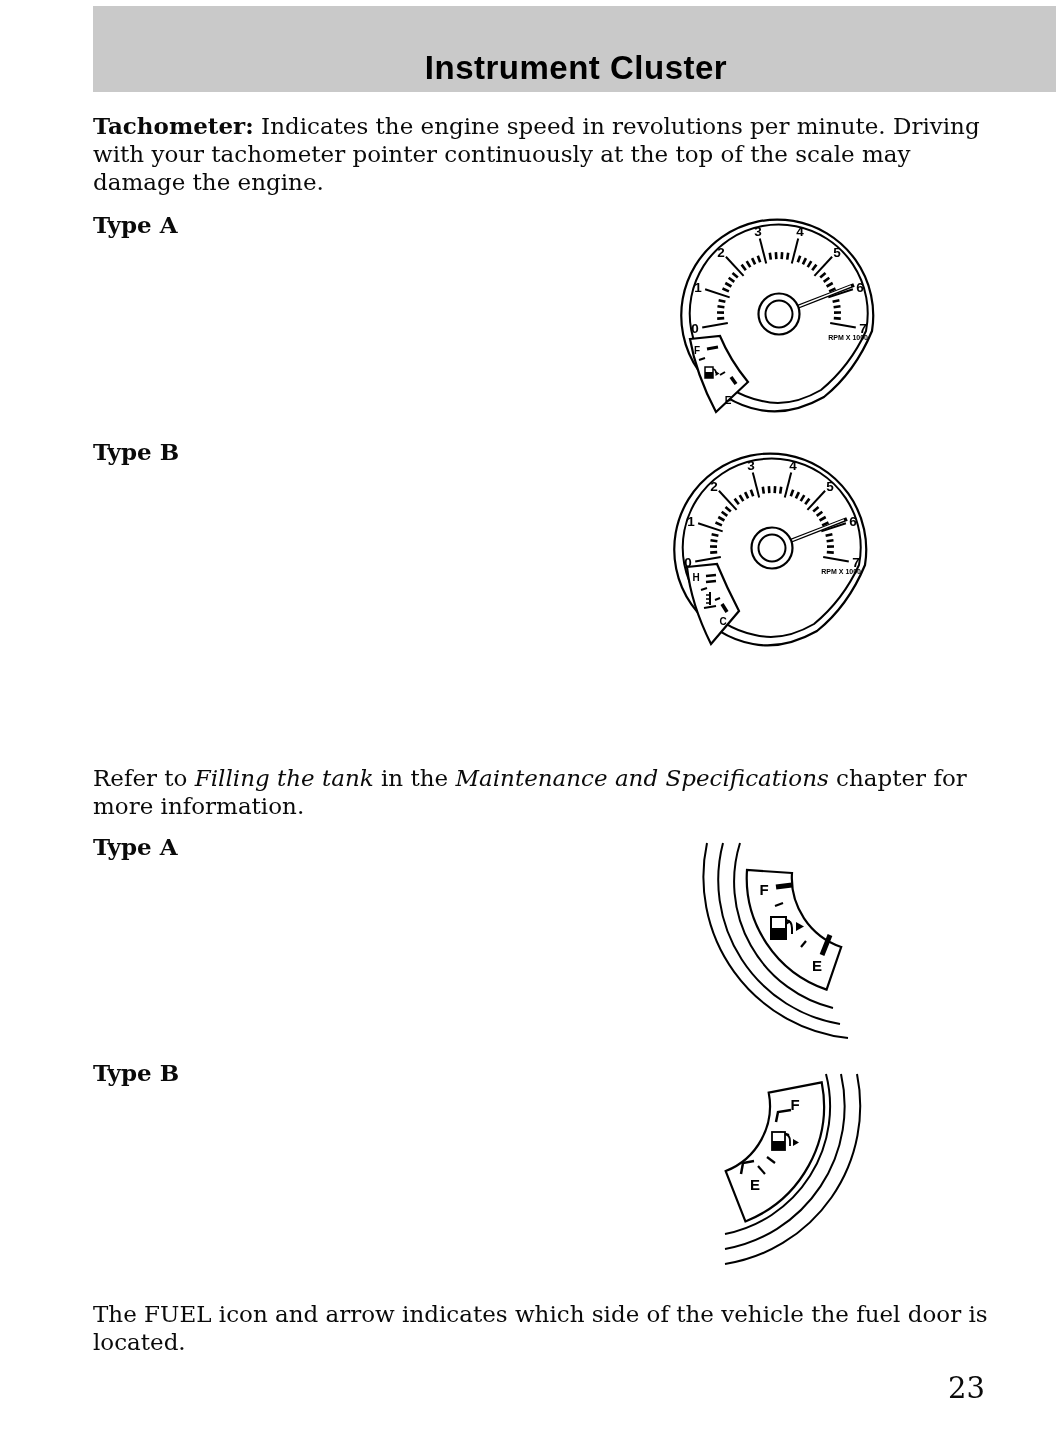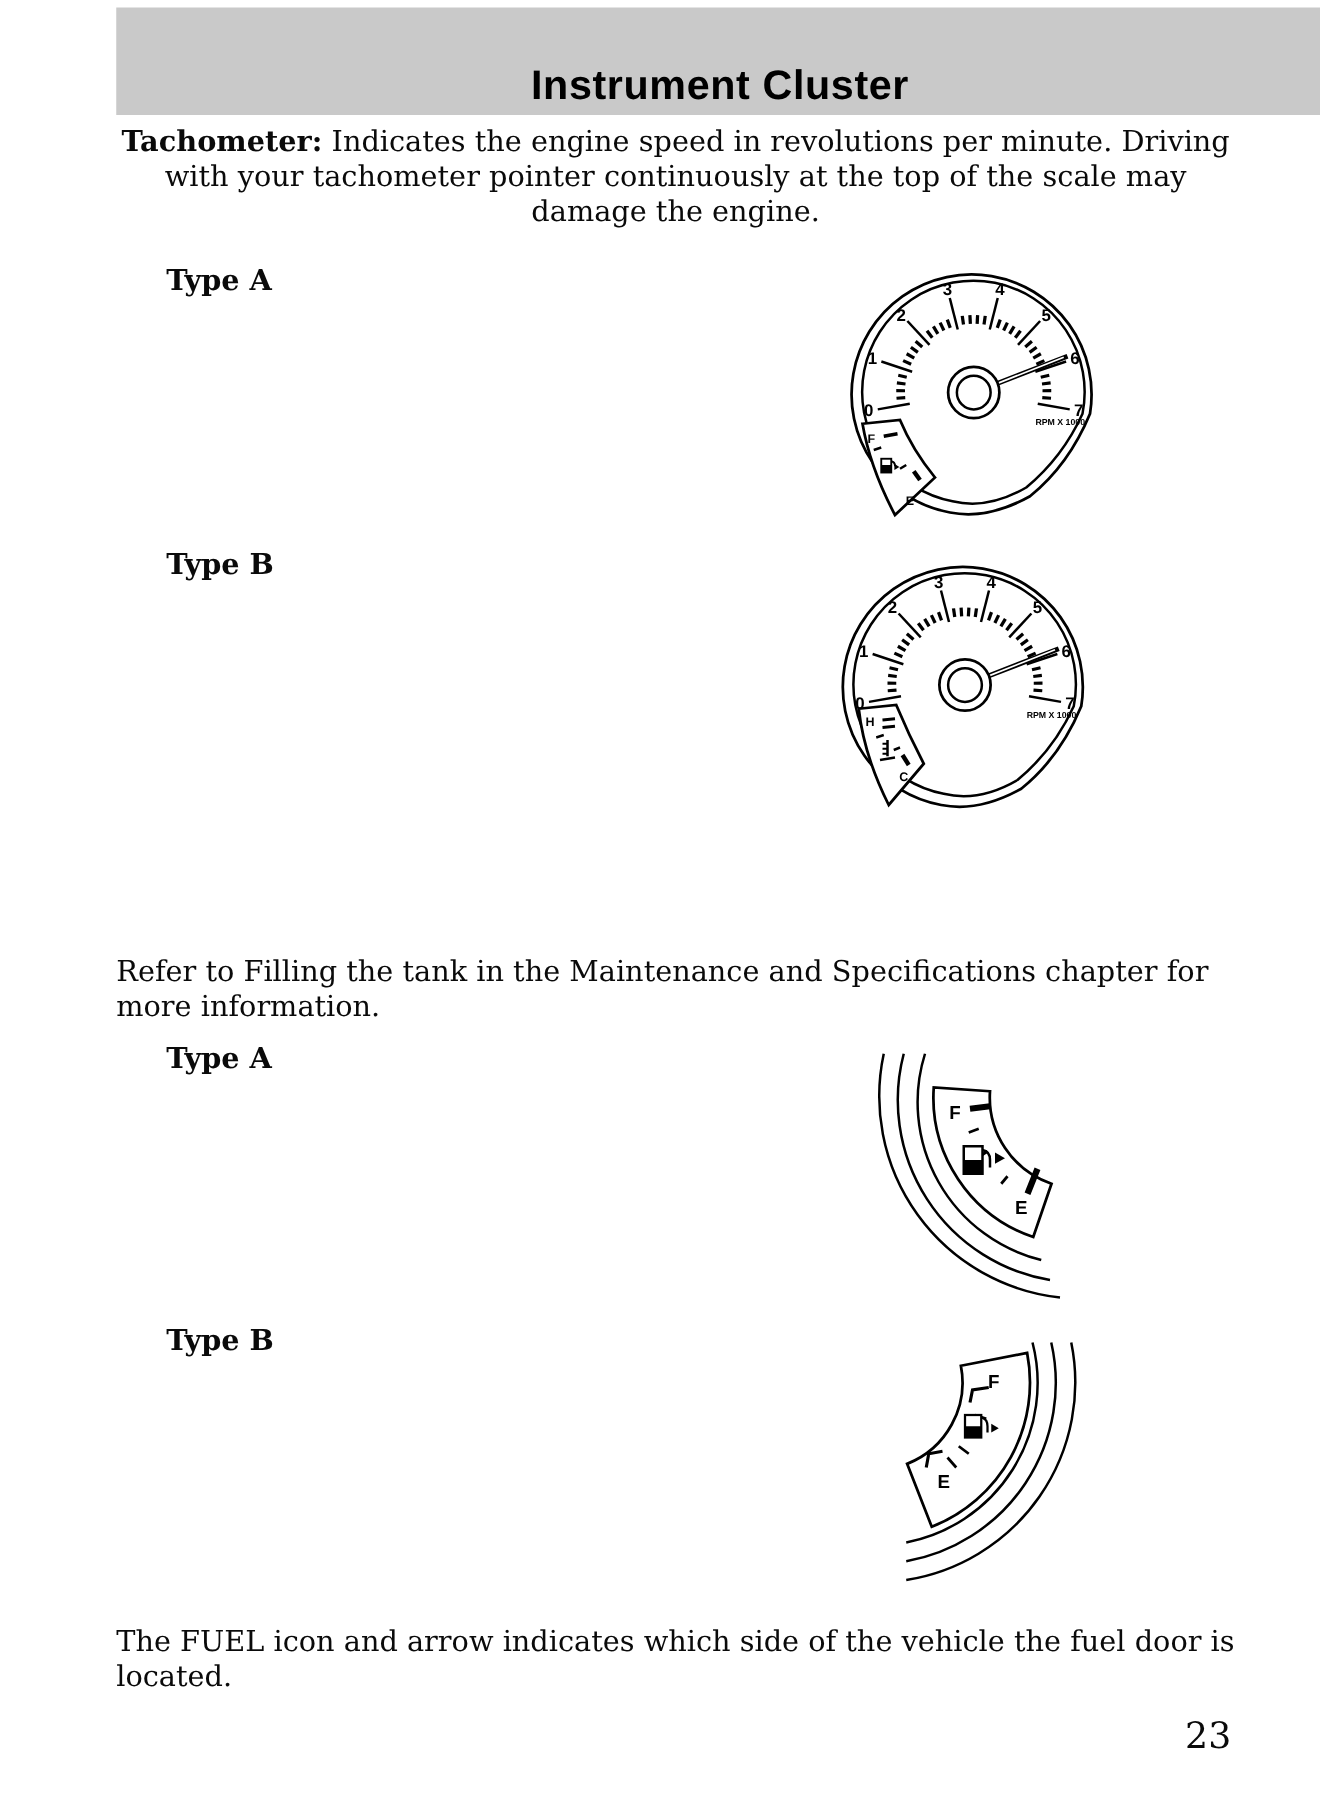--- a/index.html
+++ b/index.html
@@ -5,36 +5,36 @@
   html,body{margin:0;padding:0;background:#fff;}
   .page{position:relative;width:1056px;height:1449px;background:#ffffff;overflow:hidden;
         font-family:"DejaVu Serif","Liberation Serif",serif;color:#0a0a0a;}
   .grey-bar{position:absolute;left:93px;top:6px;width:993px;height:86px;background:#c9c9c9;
             display:flex;align-items:flex-end;justify-content:center;
             padding:0 27px 8px 0;box-sizing:border-box;}
   .page-title{font-family:"Liberation Sans","DejaVu Sans",sans-serif;font-weight:bold;
               font-size:33px;line-height:1;color:#000;letter-spacing:0.5px;}
   .para{position:absolute;left:93px;width:895px;font-size:23px;line-height:28px;}
   .lead{font-weight:bold;}
-  .ital{}
-  .type-label{position:absolute;left:93px;font-size:23px;line-height:28px;font-weight:bold;margin-left:40px;}
+  .ital{font-style:italic;}
+  .type-label{position:absolute;left:93px;font-size:23px;line-height:28px;font-weight:bold;}
   .fig{position:absolute;}
   .pageno{position:absolute;right:71px;top:1374px;font-size:29px;line-height:28px;}
   svg text{font-family:"Liberation Sans","DejaVu Sans",sans-serif;font-weight:bold;fill:#000;}
 </style>
 </head>
 <body>
 
 <div class="page">
 
   <div class="grey-bar">
     <span class="page-title">Instrument Cluster</span>
   </div>
 
-  <div class="para" style="top:100px;text-align:center;">
+  <div class="para" style="top:112px;">
     <span class="lead">Tachometer:</span><span> Indicates the engine speed in revolutions per minute. Driving with your tachometer pointer continuously at the top of the scale may damage the engine.</span>
   </div>
 
   <div class="type-label" style="top:211px;">Type A</div>
 
   <svg class="fig" style="left:672px;top:214px;" width="215" height="215" viewBox="0 0 215 215">
     <path d="M 88,196 A 96 96 0 1 1 200,117 Q 183,158 152,183 Q 118,202 88,196 Z" fill="#fff" stroke="#000" stroke-width="2.2"></path>
     <path d="M 90,187 A 89 89 0 1 1 194,117 Q 178,152 149,176 Q 118,194 90,187 Z" fill="#fff" stroke="#000" stroke-width="2"></path>
     <g>
         <line x1="30.2" y1="113.5" x2="55.8" y2="109.0" stroke="#000" stroke-width="2"></line>

